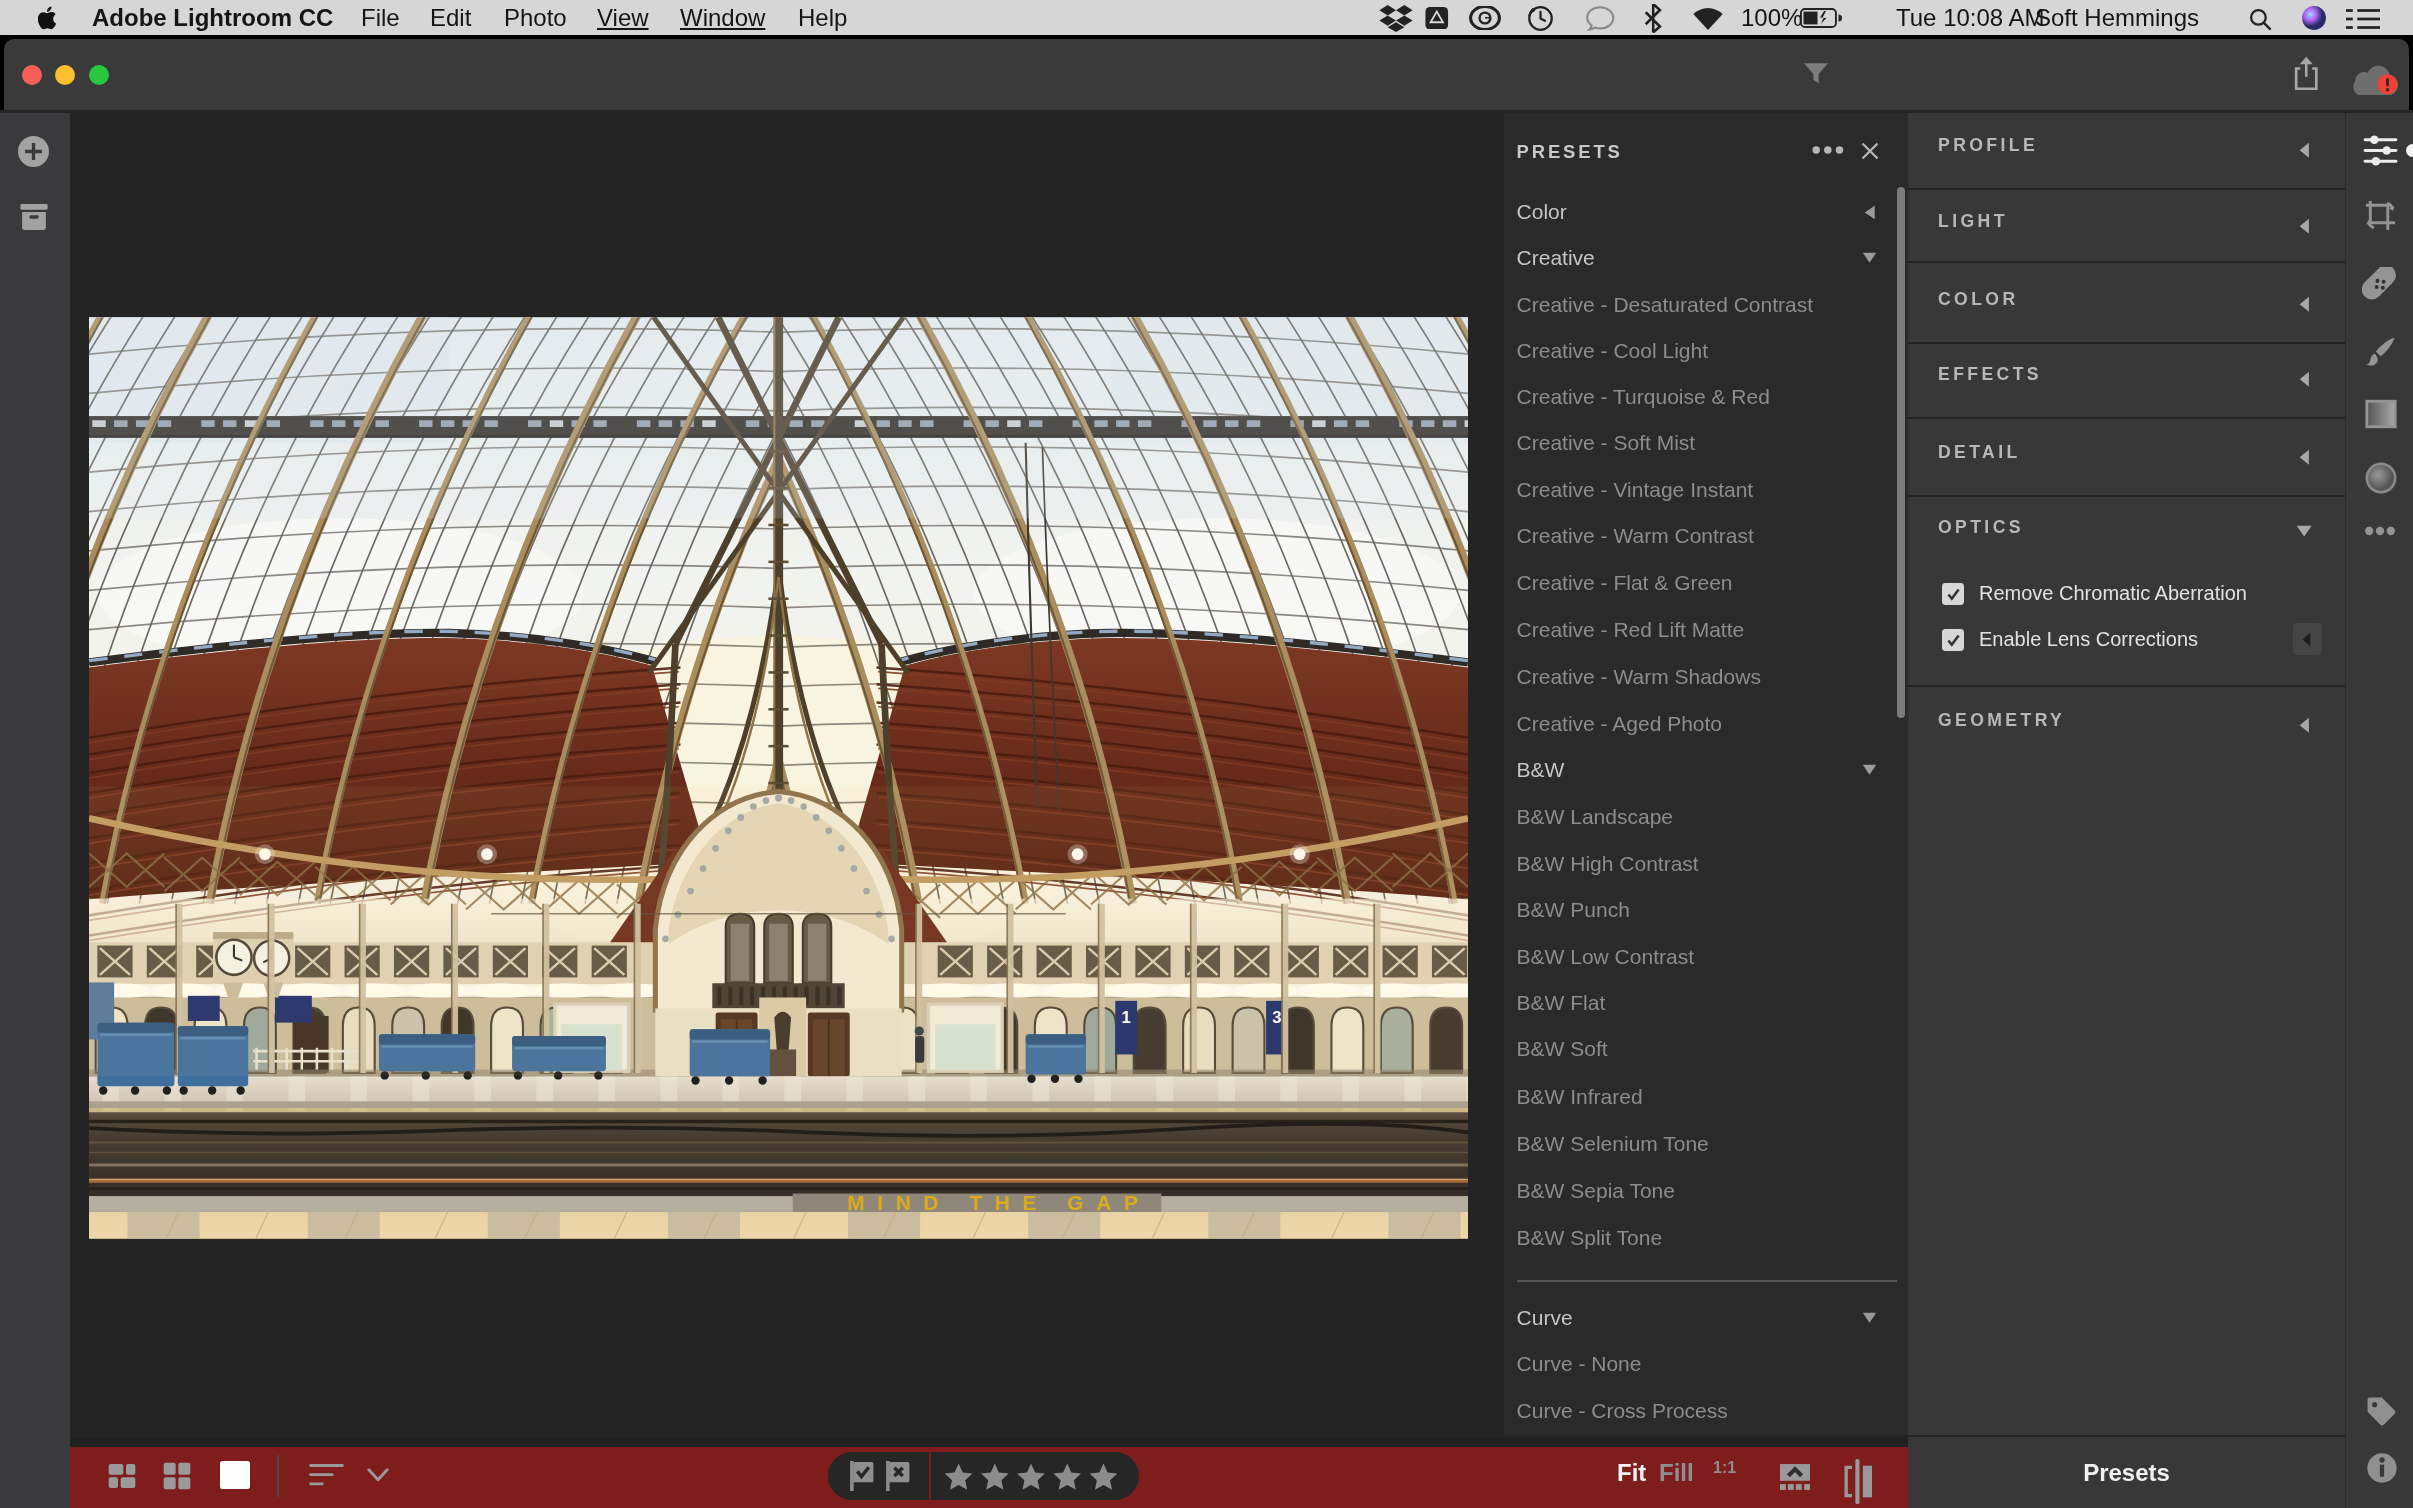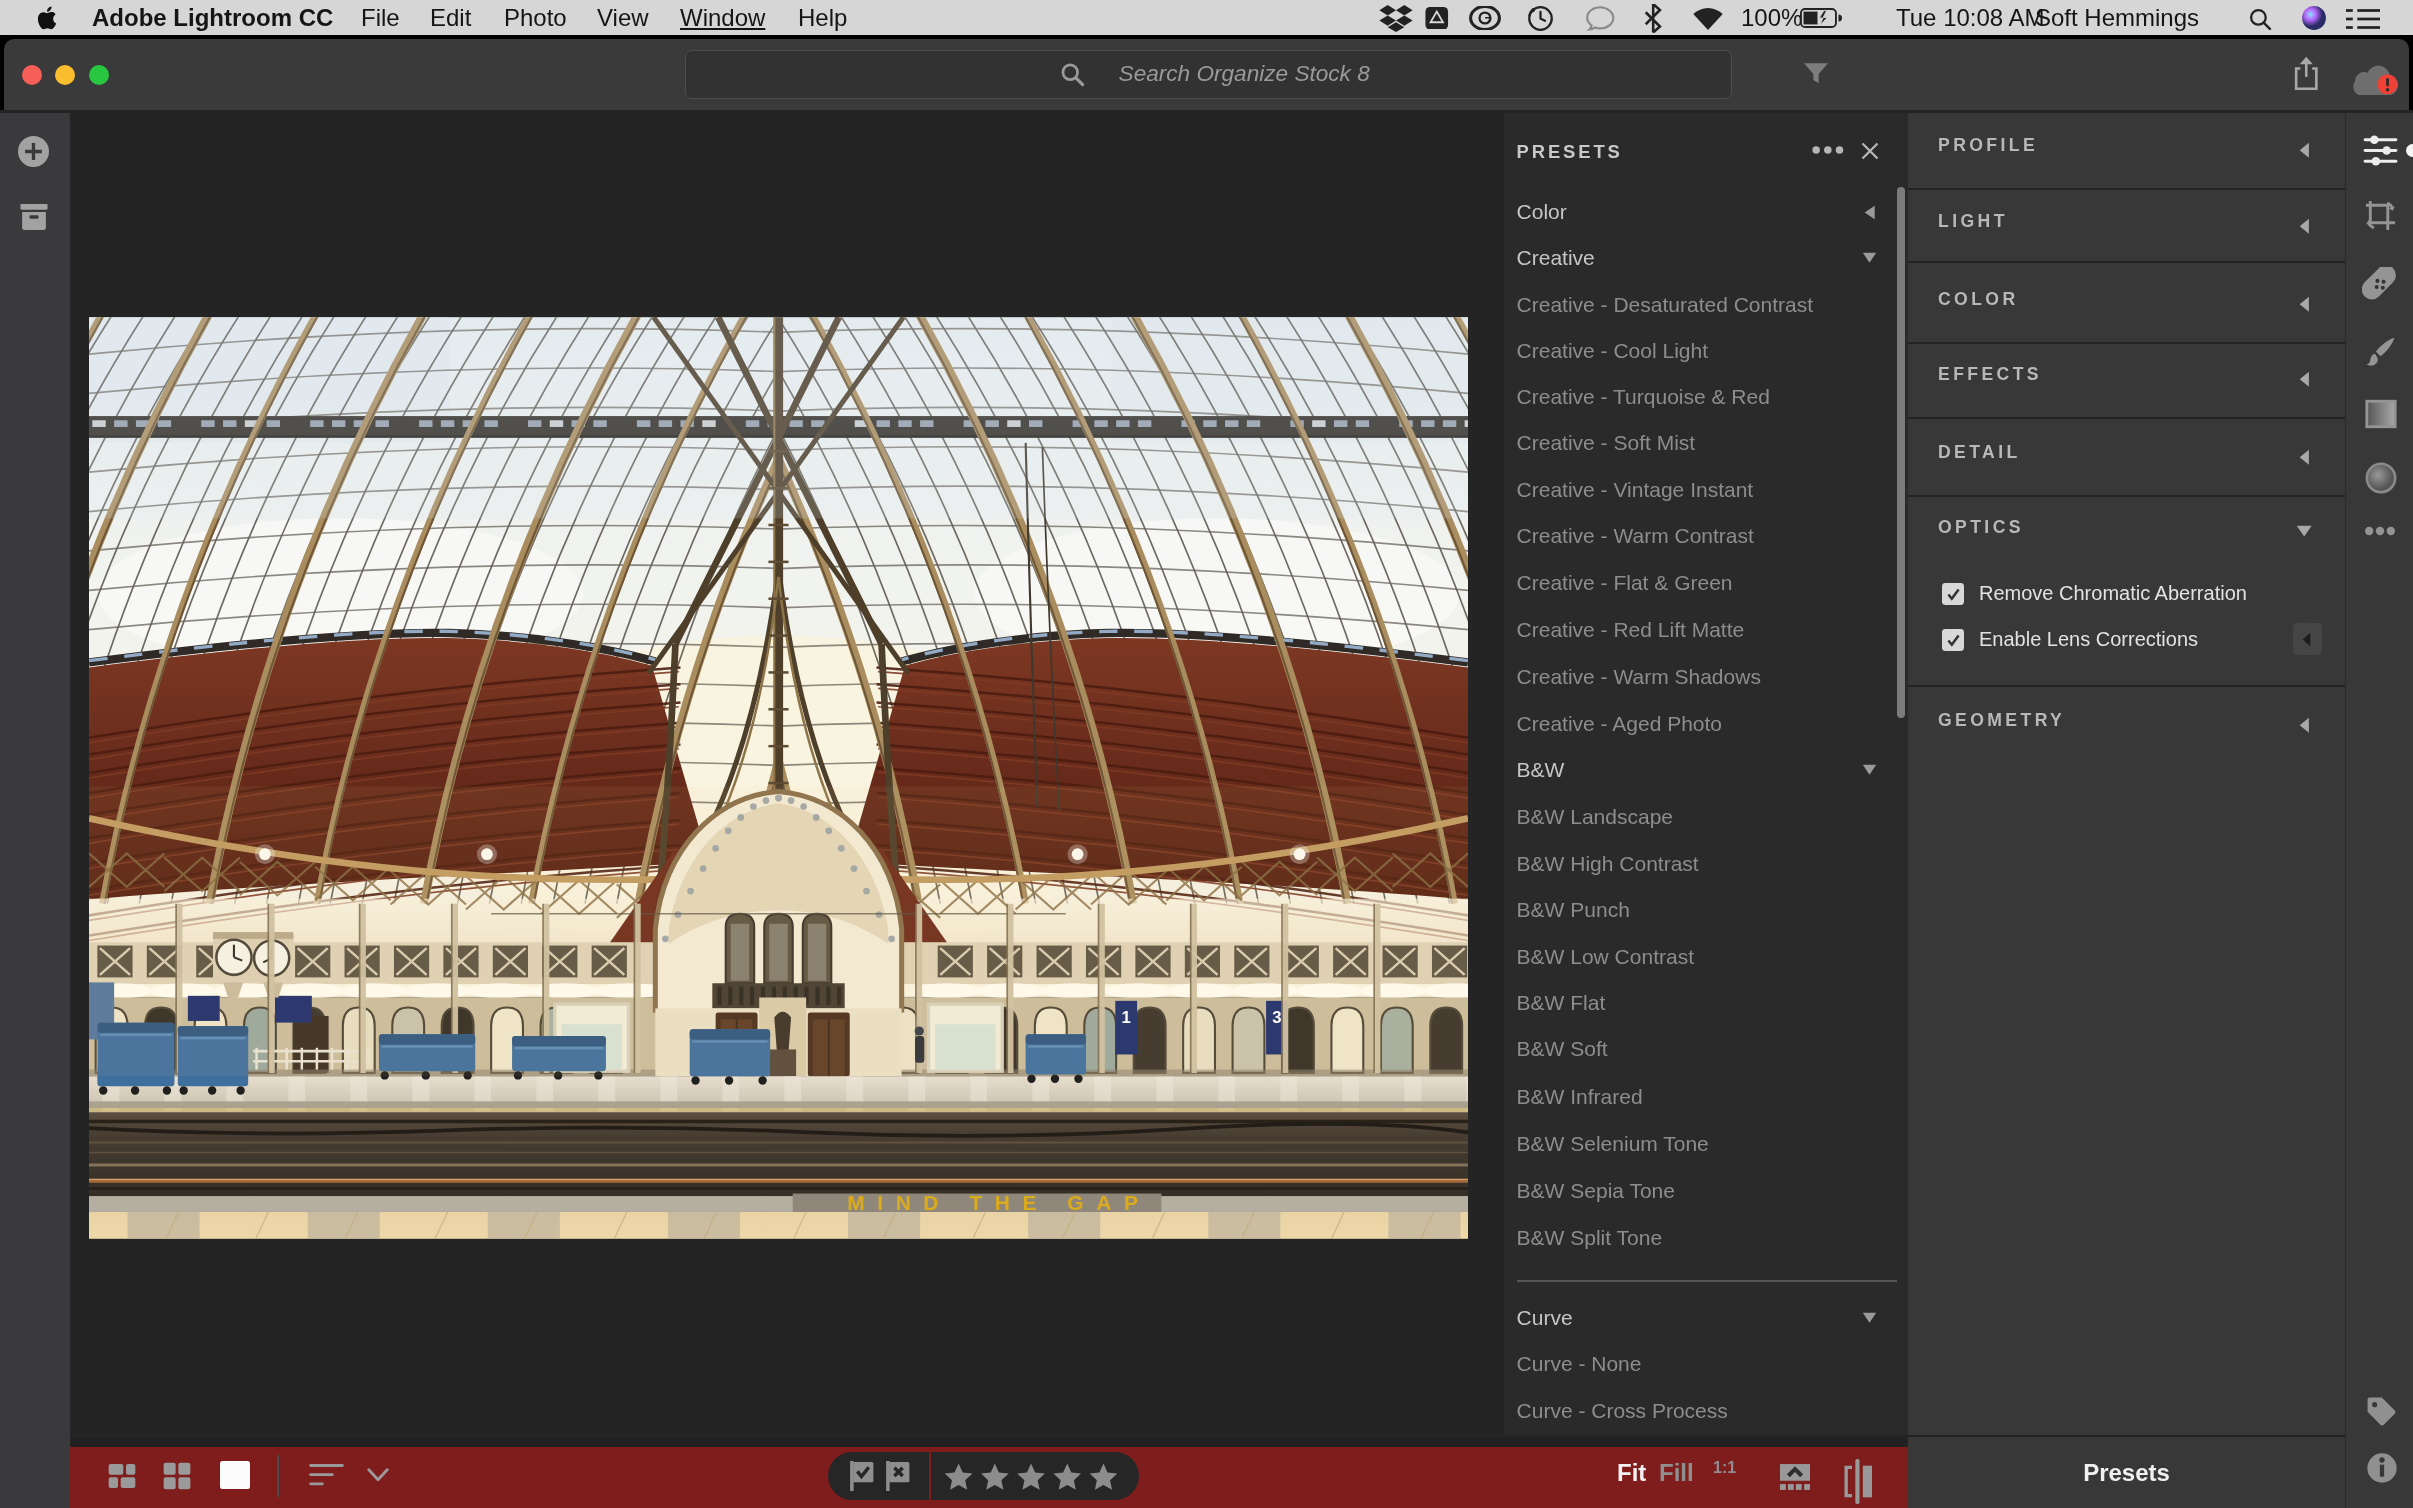--- a/index.html
+++ b/index.html
@@ -34,21 +34,21 @@
 <body>
 
 <div id="menubar">
   <svg class="abs" style="left:38px; top:5.9px;" width="20" height="24" viewBox="0 0 17 20">
     <path fill="#111" d="M12.9 10.6c0-2.4 2-3.6 2.1-3.7-1.1-1.7-2.9-1.9-3.5-1.9-1.5-.2-2.9.9-3.7.9-.8 0-1.9-.9-3.2-.8C3 5.1 1.5 6 .7 7.5c-1.7 3-.4 7.3 1.2 9.7.8 1.2 1.7 2.5 3 2.4 1.2 0 1.7-.8 3.1-.8 1.5 0 1.9.8 3.2.8 1.3 0 2.1-1.2 2.9-2.3.9-1.3 1.3-2.6 1.3-2.7-.1-.1-2.5-1-2.5-4zM10.5 3.3c.7-.8 1.1-1.9 1-3-1 0-2.1.7-2.8 1.5-.6.7-1.2 1.9-1 2.9 1.1.1 2.2-.5 2.8-1.4z"></path>
   </svg>
   <div class="mtext" style="left:92px; font-weight:bold;">Adobe Lightroom CC</div>
   <div class="mtext" style="left:361px;">File</div>
   <div class="mtext" style="left:430px;">Edit</div>
   <div class="mtext" style="left:504px;">Photo</div>
-  <div class="mtext" style="left:597px;">View</div>
+  <div class="mtext" style="left:597px;text-decoration:underline;">View</div>
   <div class="mtext" style="left:680px;text-decoration:underline;">Window</div>
   <div class="mtext" style="left:798px;">Help</div>
 
   <svg class="abs" style="left:1379px; top:5px;" width="34" height="27" viewBox="0 0 32 26">
     <g fill="#222">
       <path d="M8 0l8 5-8 5-8-5z"></path>
       <path d="M24 0l8 5-8 5-8-5z"></path>
       <path d="M8 10l8 5-8 5-8-5z"></path>
       <path d="M24 10l8 5-8 5-8-5z"></path>
       <path d="M16 16.5l8 5-8 4.5-8-4.5z"></path>
@@ -111,27 +111,20 @@
   </svg>
 </div>
 
 <div id="window">
   <div class="abs" style="left:0; top:0; width:4.2px; height:71px; background:#000;"></div>
   <div class="abs" style="left:2409px; top:0; width:4.2px; height:71px; background:#000;"></div>
   <div id="titlebar">
     <div class="tlight" style="left:17.6px;  background:#f65f57;"></div>
     <div class="tlight" style="left:51px;  background:#fbbe2e;"></div>
     <div class="tlight" style="left:85px; background:#28c73f;"></div>
-    <div id="searchbox">
-      <svg class="abs" style="left:373px; top:10px;" width="27" height="27" viewBox="0 0 24 24">
-        <circle cx="10" cy="10" r="6.5" fill="none" stroke="#9a9a9a" stroke-width="2.4"></circle>
-        <line x1="15" y1="15" x2="21" y2="21" stroke="#9a9a9a" stroke-width="2.8" stroke-linecap="round"></line>
-      </svg>
-      <div class="ph" style="padding-left:71px;">Search Organize Stock 8</div>
-    </div>
     <svg class="abs" style="left:1796px; top:19px;" width="32" height="32" viewBox="0 0 24 24">
       <path fill="#7d7d7d" d="M3 4h18l-7 8v7l-4-2.5V12z"></path>
     </svg>
     <svg class="abs" style="left:2288px; top:17px;" width="28.5" height="37" viewBox="0 0 24 30">
       <g fill="none" stroke="#a8a8a8" stroke-width="2.2">
         <path d="M7 10H3.5v17h17V10H17"></path>
         <line x1="12" y1="2.5" x2="12" y2="17"></line>
       </g>
       <path fill="#a8a8a8" d="M12 0l5.5 6.4h-11z"></path>
     </svg>

